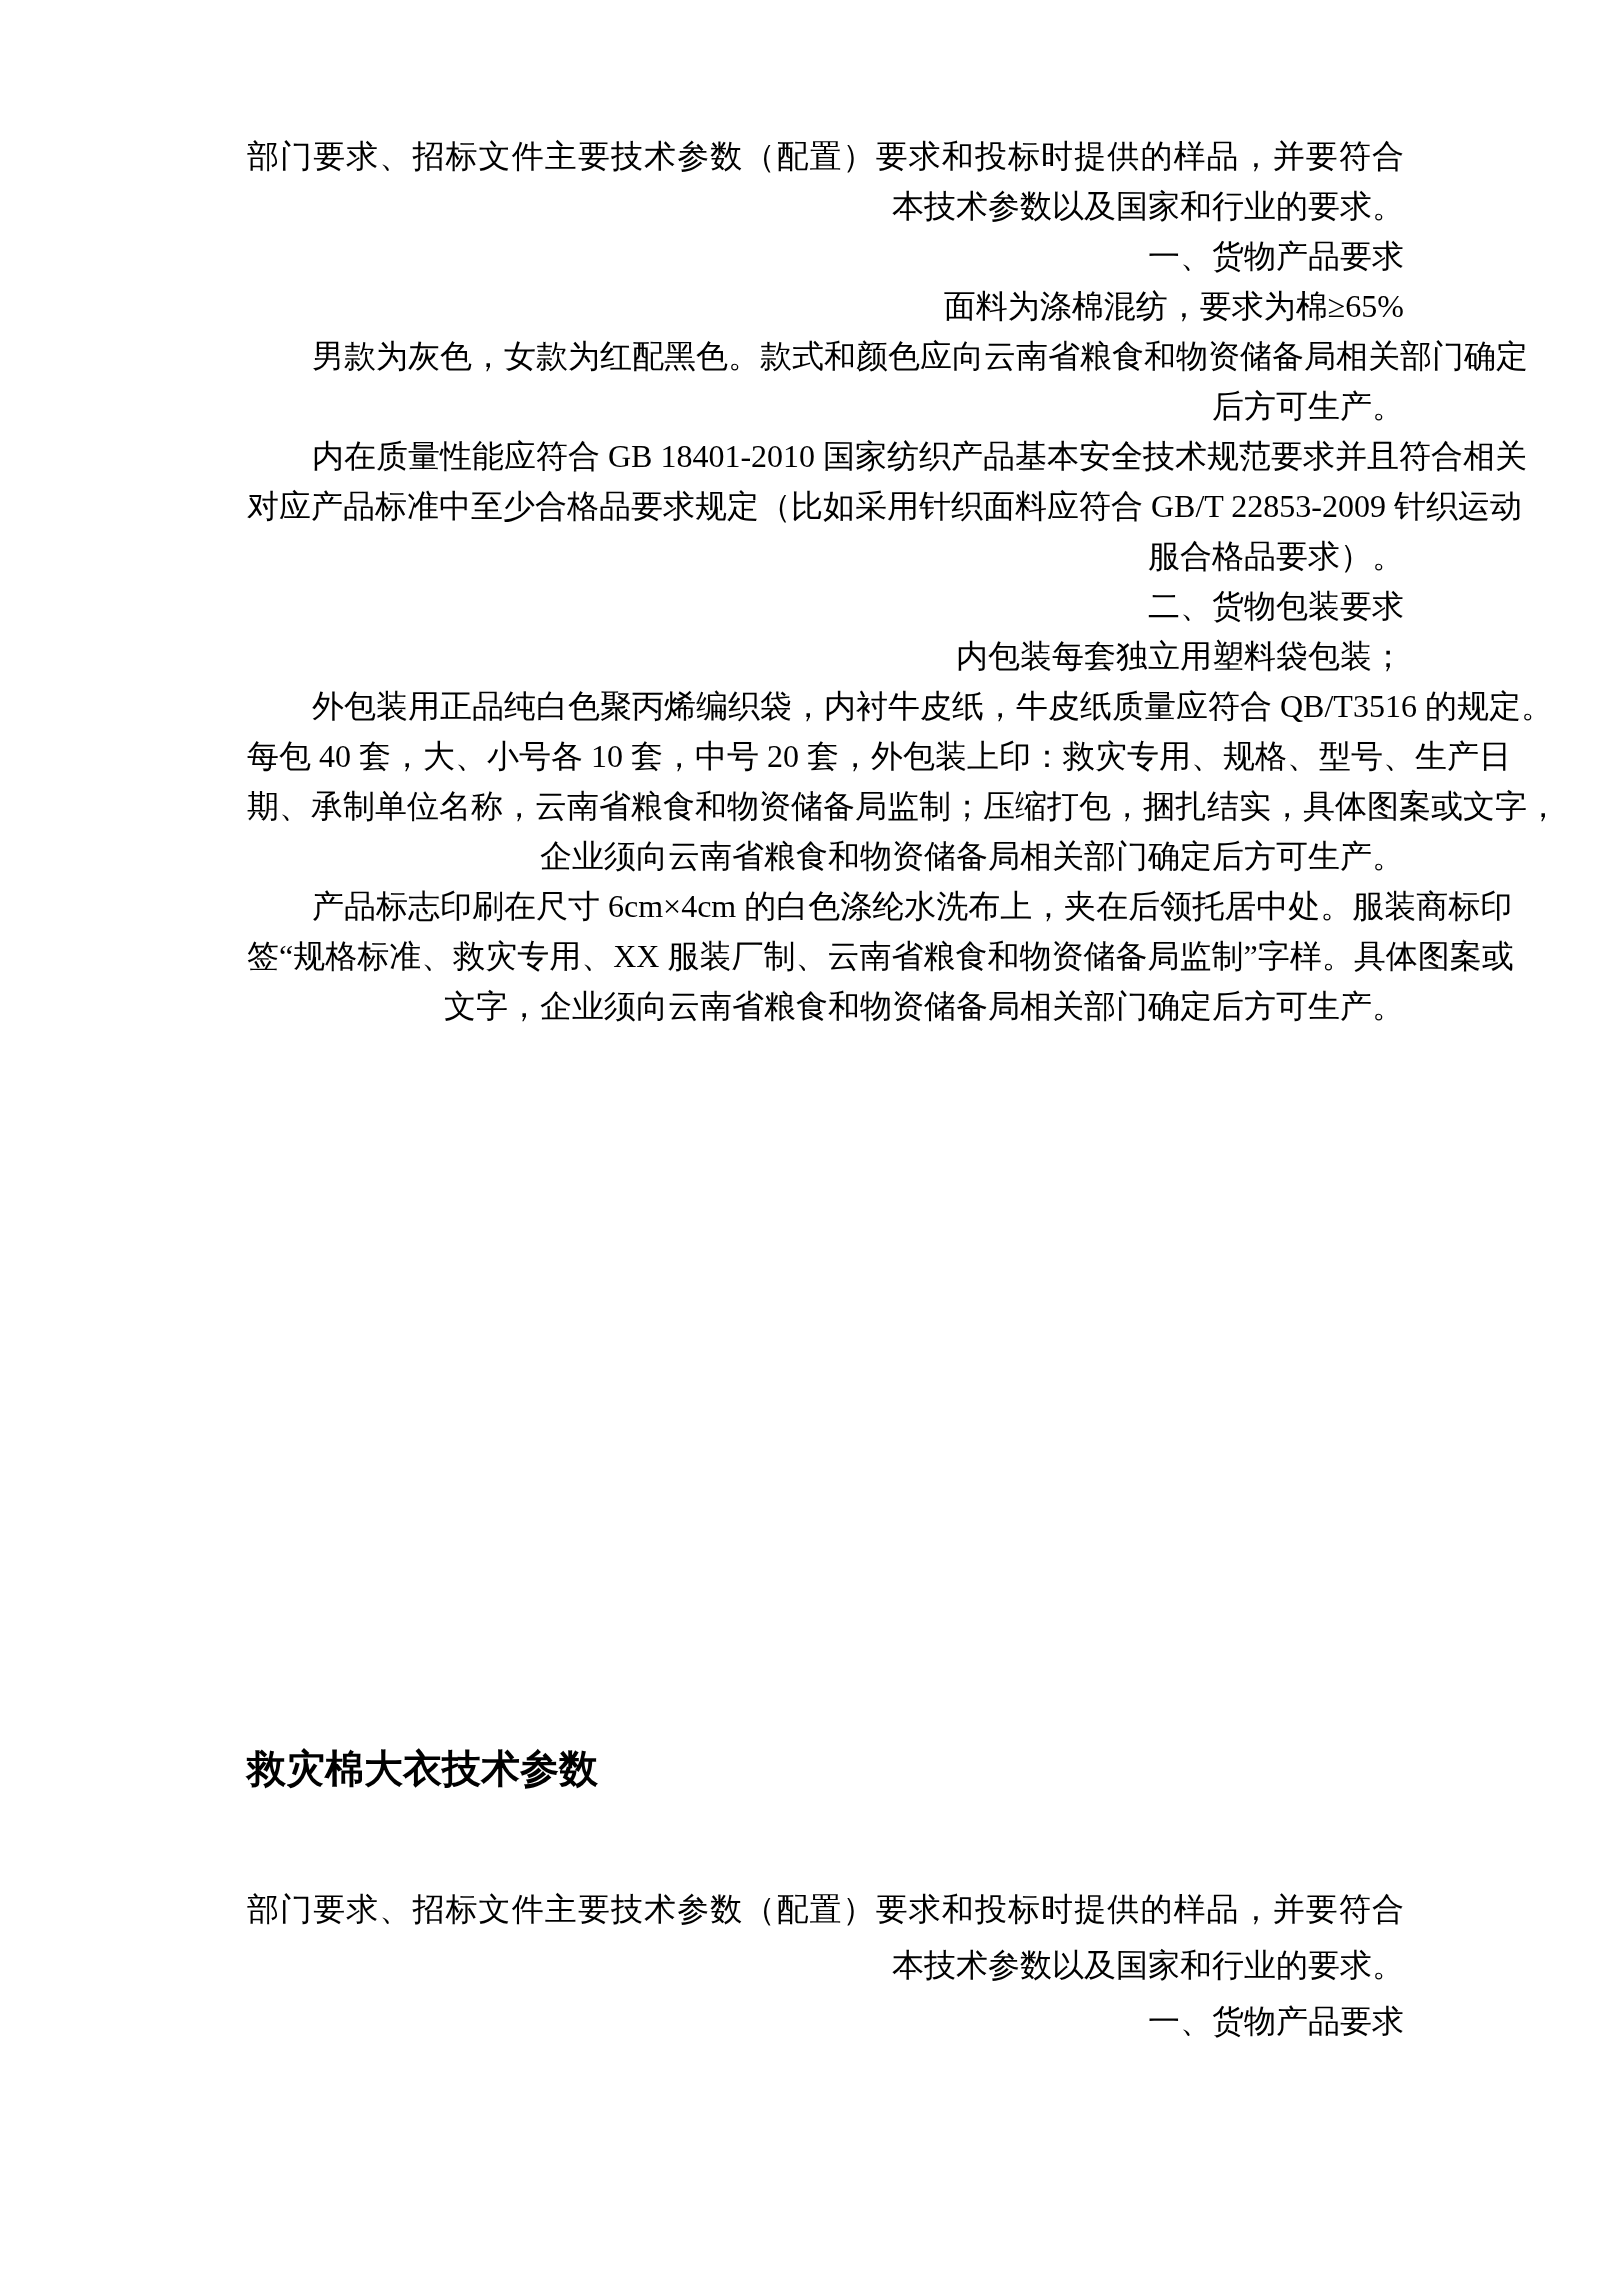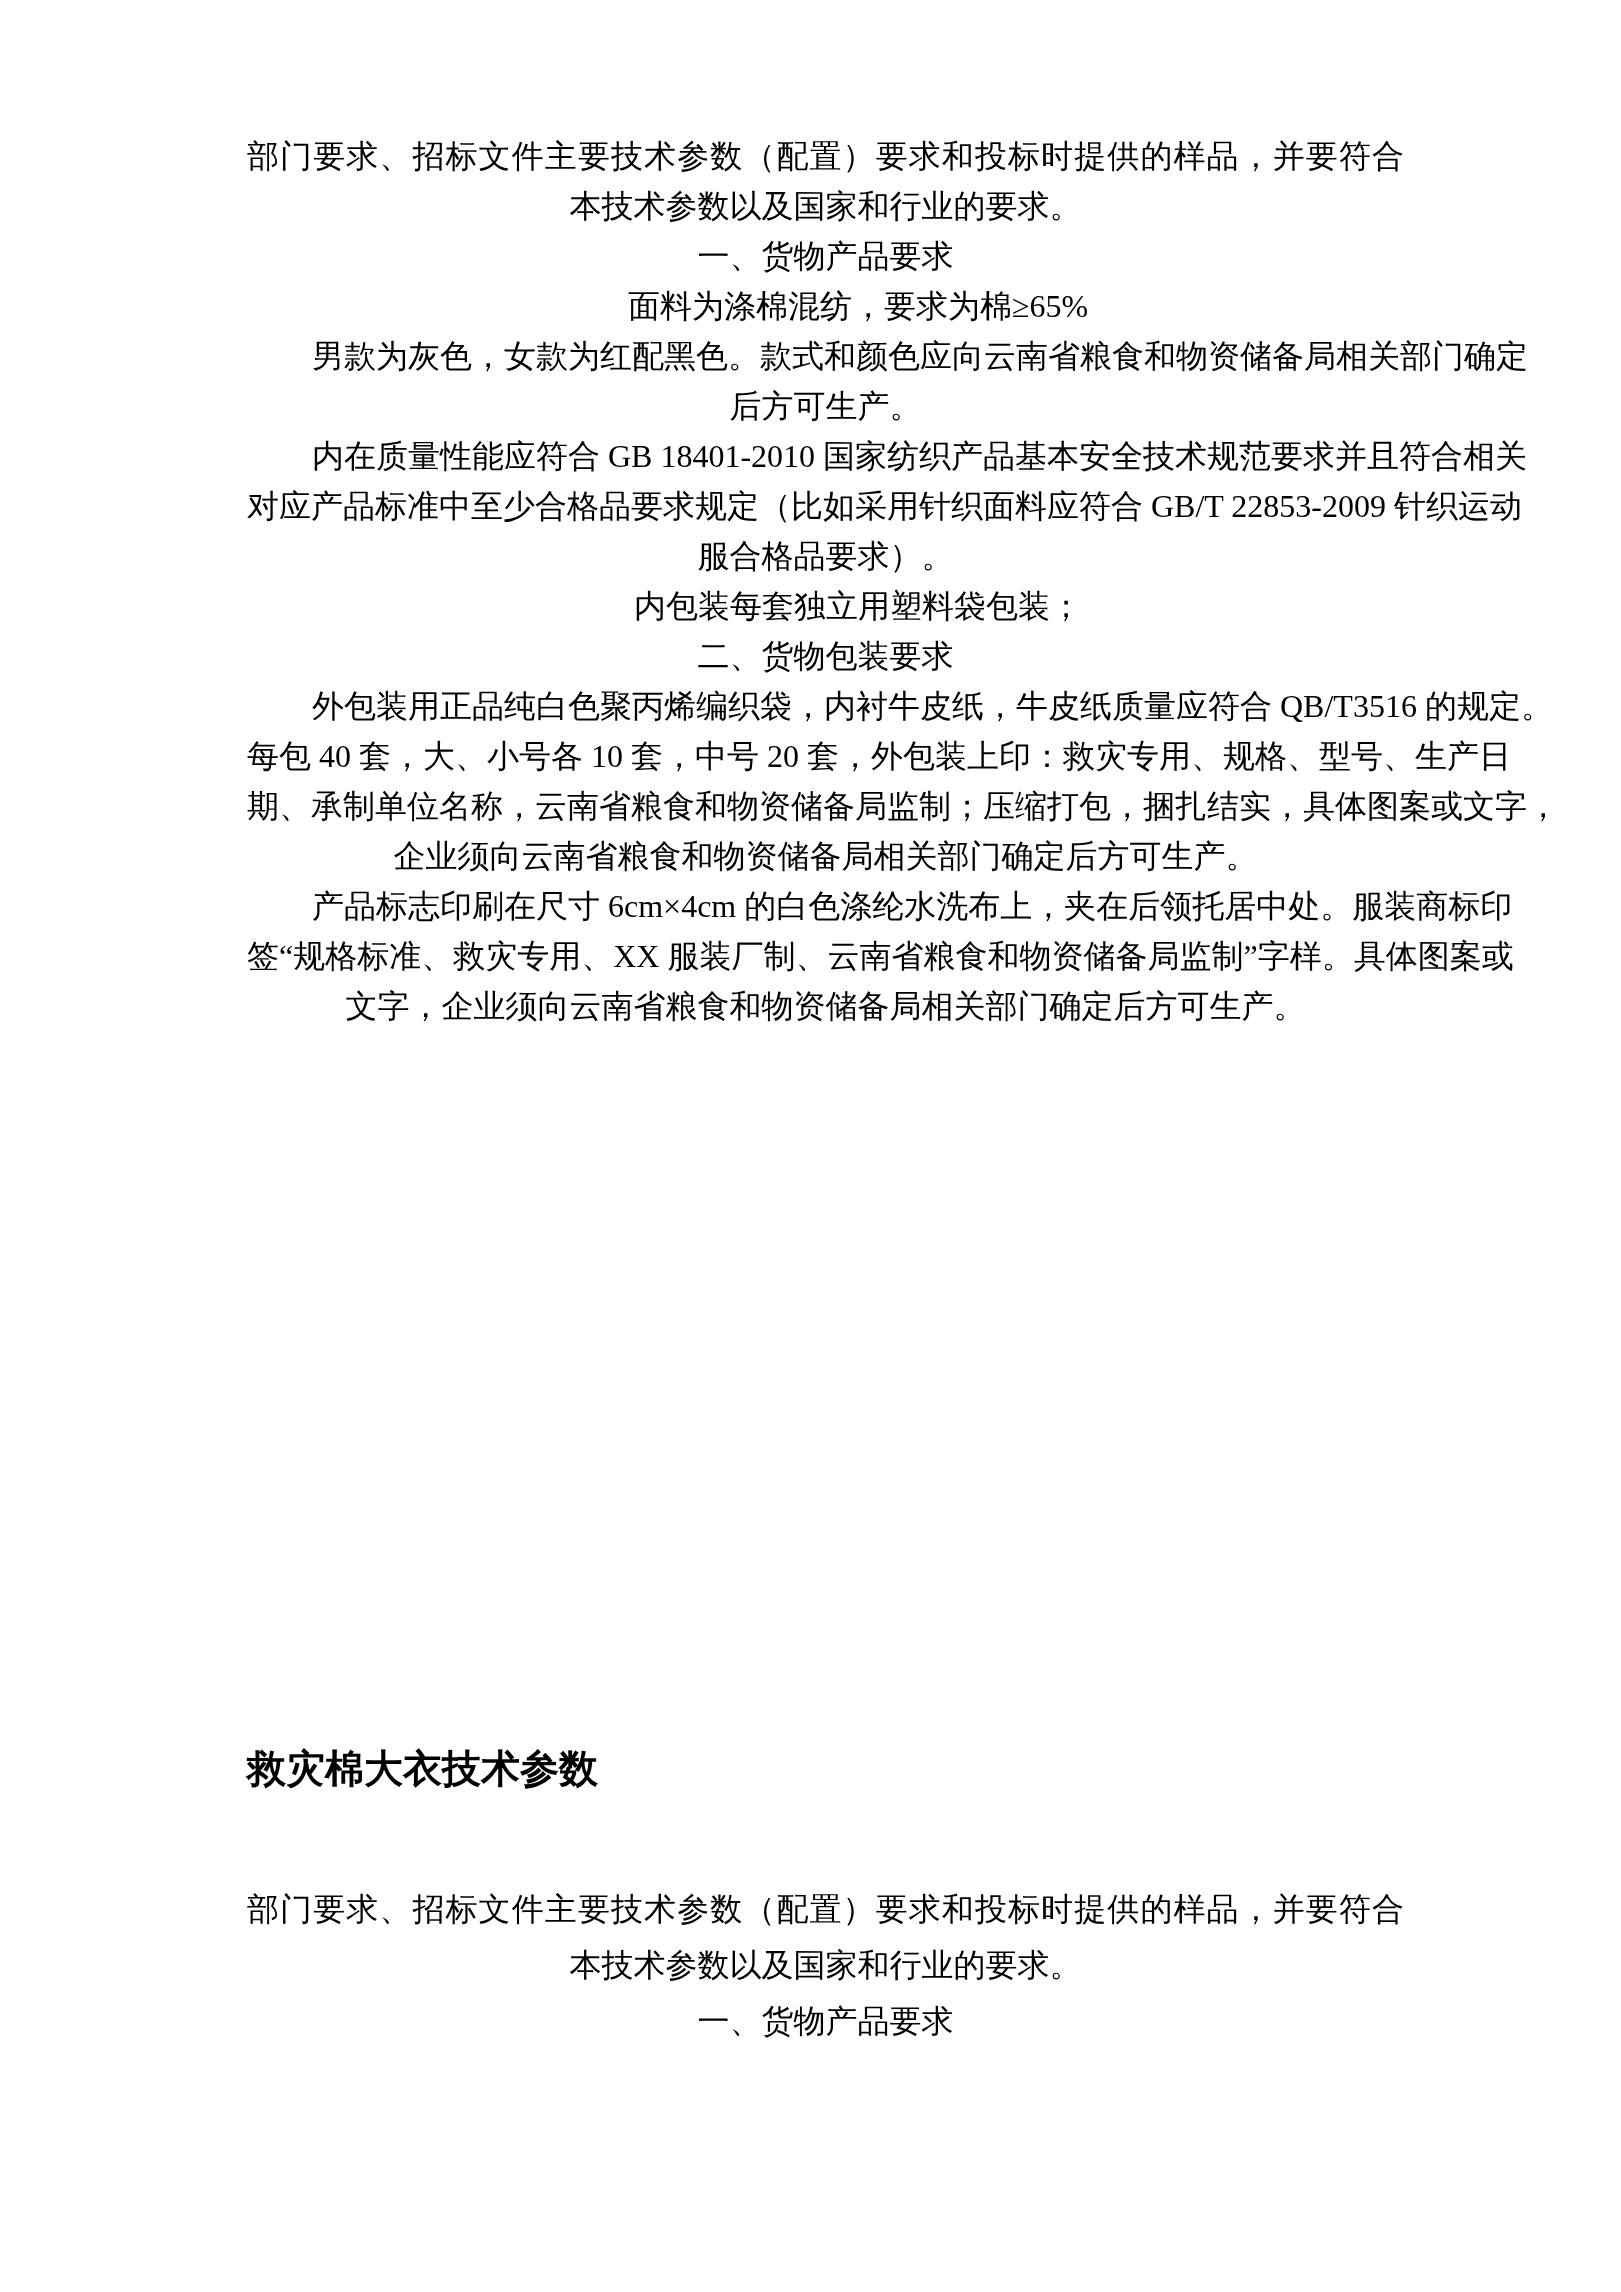--- a/index.html
+++ b/index.html
@@ -17,21 +17,21 @@
     border-radius: 9px;
   }
   .textblock {
     position: absolute;
     left: 247px;
     width: 1157px;
     font-size: 32px;
   }
   #sec1 { top: 131px;  line-height: 50px; }
   #sec2 { top: 1881px; line-height: 56px; }
-  .line { white-space: nowrap; text-align: center; }
+  .line { white-space: nowrap; text-align: right; }
   .indent { text-indent: 65px; }
   .full {
     text-align: justify;
     text-align-last: justify;
     text-justify: inter-ideograph;
   }
   .doc-title {
     position: absolute;
     left: 247px; top: 1741px;
     width: 1157px;
@@ -50,22 +50,22 @@
   <div class="textblock" id="sec1">
     <div class="line full">部门要求、招标文件主要技术参数（配置）要求和投标时提供的样品，并要符合</div>
     <div class="line">本技术参数以及国家和行业的要求。</div>
     <div class="line">一、货物产品要求</div>
     <div class="line indent">面料为涤棉混纺，要求为棉≥65%</div>
     <div class="line indent full">男款为灰色，女款为红配黑色。款式和颜色应向云南省粮食和物资储备局相关部门确定</div>
     <div class="line">后方可生产。</div>
     <div class="line indent full">内在质量性能应符合 GB 18401-2010 国家纺织产品基本安全技术规范要求并且符合相关</div>
     <div class="line full">对应产品标准中至少合格品要求规定（比如采用针织面料应符合 GB/T 22853-2009 针织运动</div>
     <div class="line">服合格品要求）。</div>
+    <div class="line">二、货物包装要求</div>
     <div class="line indent">内包装每套独立用塑料袋包装；</div>
-    <div class="line">二、货物包装要求</div>
     <div class="line indent full">外包装用正品纯白色聚丙烯编织袋，内衬牛皮纸，牛皮纸质量应符合 QB/T3516 的规定。</div>
     <div class="line full">每包 40 套，大、小号各 10 套，中号 20 套，外包装上印：救灾专用、规格、型号、生产日</div>
     <div class="line full">期、承制单位名称，云南省粮食和物资储备局监制；压缩打包，捆扎结实，具体图案或文字，</div>
     <div class="line">企业须向云南省粮食和物资储备局相关部门确定后方可生产。</div>
     <div class="line indent full">产品标志印刷在尺寸 6cm×4cm 的白色涤纶水洗布上，夹在后领托居中处。服装商标印</div>
     <div class="line full">签“规格标准、救灾专用、XX 服装厂制、云南省粮食和物资储备局监制”字样。具体图案或</div>
     <div class="line">文字，企业须向云南省粮食和物资储备局相关部门确定后方可生产。</div>
   </div>
 
   <h1 class="doc-title">救灾棉大衣技术参数</h1>

